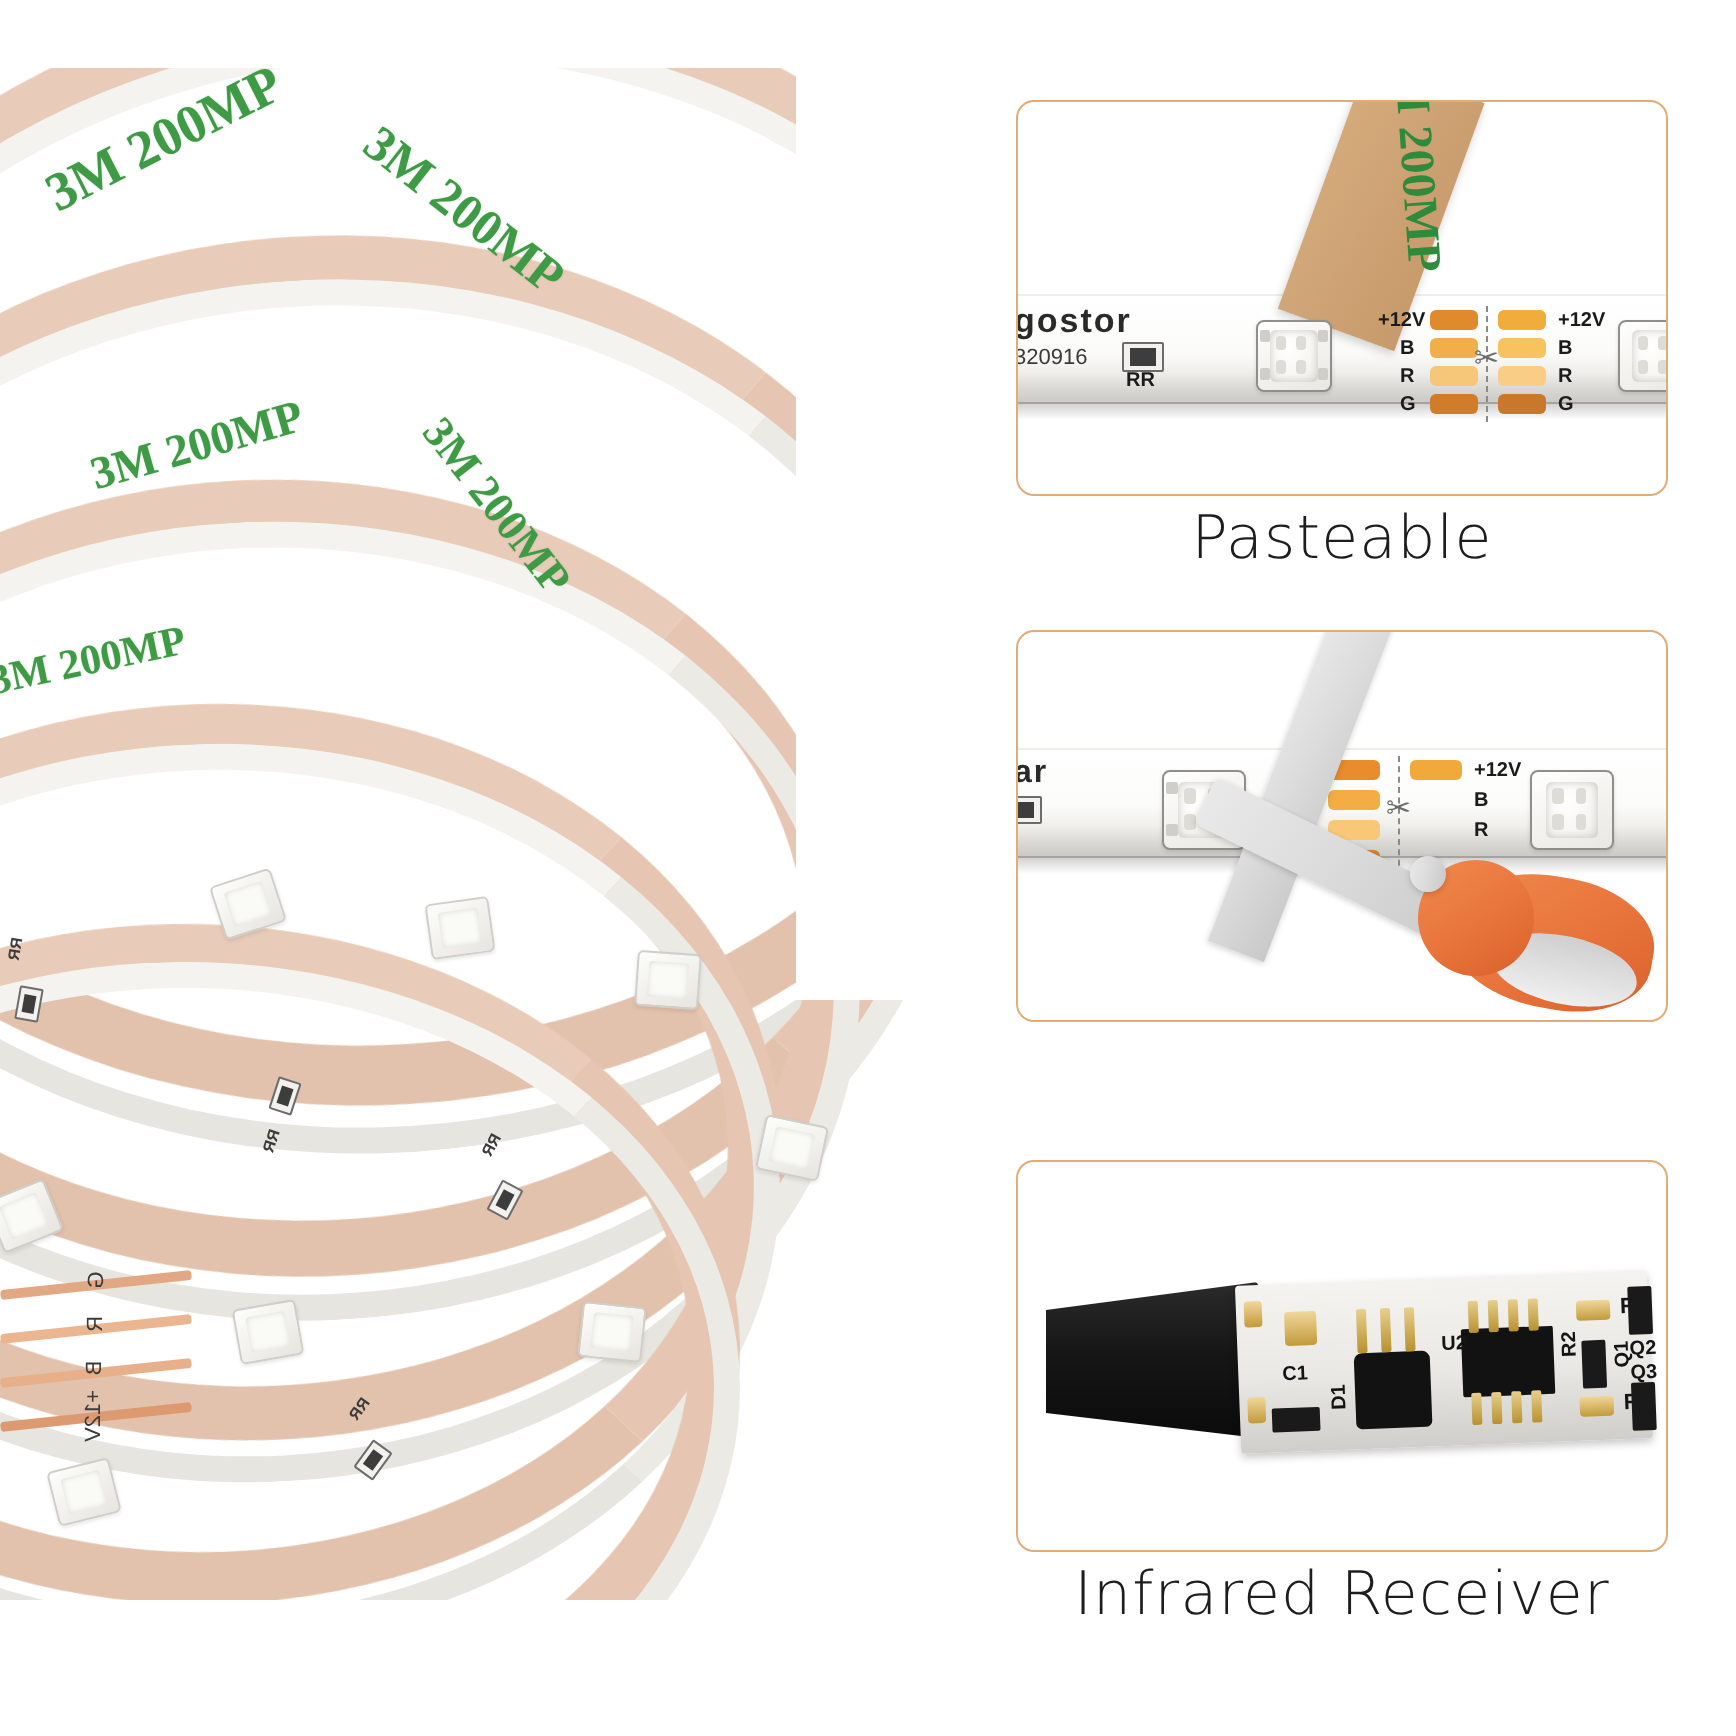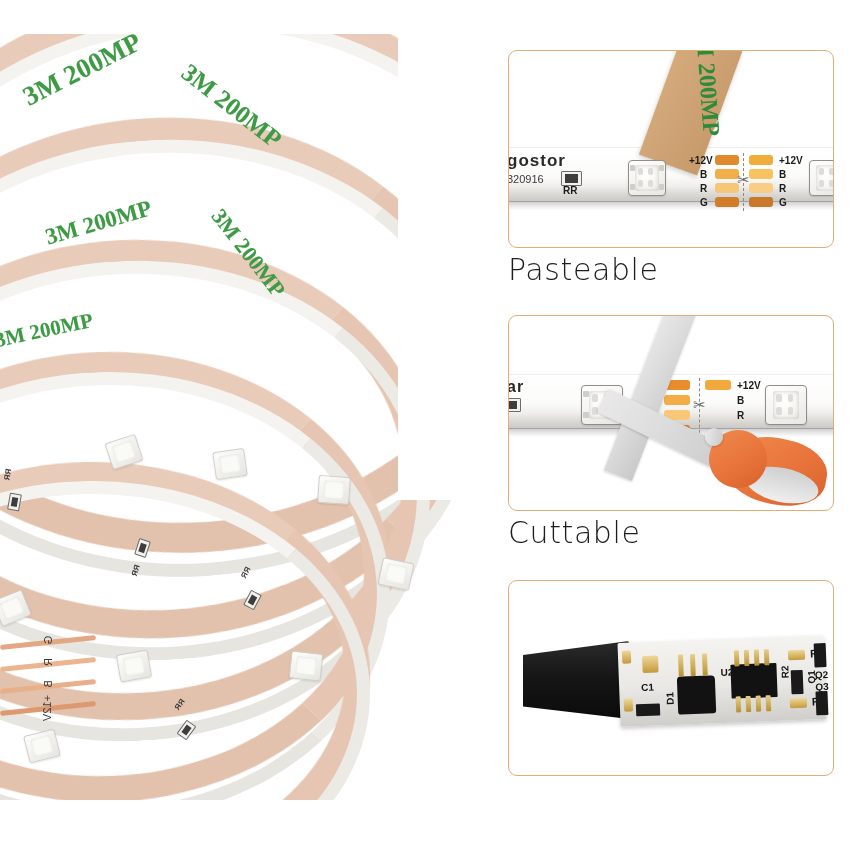--- a/index.html
+++ b/index.html
@@ -39,21 +39,21 @@
        background:#fafaf7;box-shadow:inset 0 0 3px rgba(0,0,0,.13);}
 
   .pcbtxt{position:absolute;color:#3b3b3b;font-size:8px;font-family:"Liberation Sans",sans-serif;white-space:nowrap;}
   .res{position:absolute;width:15px;height:10px;border:1px solid #6c6c6c;border-radius:1px;background:#f2f1ed;}
   .res:after{content:"";position:absolute;left:3px;top:2px;right:3px;bottom:2px;background:#3d3d3d;}
 
   .trace{position:absolute;height:5px;border-radius:2px;}
 
   
   .panel{position:absolute;box-sizing:border-box;border:1.6px solid #e0ad77;border-radius:9px;background:#fff;overflow:hidden;}
-  .caption{position:absolute;width:100%;color:#1d1d1d;
+  .caption{position:absolute;width:100%;text-align:center;color:#1d1d1d;
            font-family:"DejaVu Sans",sans-serif;font-weight:300;letter-spacing:.6px;}
 
   
   .strip{position:absolute;background:linear-gradient(180deg,#ffffff 0%,#fbfbfa 52%,#f0efec 70%,#d9d8d4 86%,#c9c8c4 100%);
          border-top:1px solid #efeeea;}
   .strip-shadow{position:absolute;background:linear-gradient(180deg,rgba(0,0,0,.20),rgba(0,0,0,0));}
 
   .led5050{position:absolute;border-radius:4px;
       background:linear-gradient(155deg,#ffffff 0%,#f6f5f2 40%,#e8e7e3 100%);
       border:1.2px solid #8f8e8a;box-shadow:0 1px 2px rgba(0,0,0,.13);}
@@ -256,21 +256,20 @@
     </div>
 
     <div class="blade" style="left:128px;top:-24px;width:30px;height:190px;transform:rotate(21deg);border-radius:4px 4px 0 0;"></div>
     <div class="blade" style="left:86px;top:104px;width:150px;height:26px;transform:rotate(26deg);border-radius:4px;"></div>
     <div class="handle" style="left:214px;top:122px;width:104px;height:66px;border-radius:50% 46% 44% 52%;transform:rotate(10deg);"></div>
     <div style="position:absolute;left:236px;top:152px;width:74px;height:34px;border-radius:50%;
                 background:linear-gradient(180deg,#cfcfcf,#efefef);transform:rotate(12deg);"></div>
     <div class="handle" style="left:200px;top:114px;width:58px;height:58px;border-radius:50%;transform:rotate(8deg);"></div>
     <div class="blade" style="left:196px;top:112px;width:18px;height:18px;border-radius:50%;"></div>
   </div>
-  <div class="caption" style="left:508px;top:515px;width:326px;font-size:30px;">Cuttable</div>
 
   <div class="panel" style="left:508px;top:580px;width:326px;height:196px;">
 
     <div class="irwire" style="left:14px;top:60px;width:106px;height:78px;border-radius:6px 2px 2px 6px;
                 clip-path:polygon(0% 18%,100% 0%,100% 100%,0% 84%);"></div>
 
     <div class="pcb" style="left:110px;top:58px;width:206px;height:84px;transform:rotate(-2.2deg);border-radius:2px;">
 
       <div class="pad2" style="left:4px;top:8px;width:9px;height:13px;"></div>
       <div class="pad2" style="left:4px;top:56px;width:9px;height:13px;"></div>
@@ -308,14 +307,15 @@
       <div class="smd" style="left:172px;top:34px;width:12px;height:24px;"></div>
       <div class="cmplbl" style="left:186px;top:36px;font-size:10px;transform:rotate(-90deg);">Q1</div>
 
       <div class="smd" style="left:196px;top:8px;width:12px;height:24px;"></div>
       <div class="cmplbl" style="left:196px;top:34px;font-size:10px;">Q2</div>
 
       <div class="smd" style="left:196px;top:56px;width:12px;height:24px;"></div>
       <div class="cmplbl" style="left:196px;top:46px;font-size:10px;">Q3</div>
     </div>
   </div>
+  <div class="caption" style="left:508px;top:780px;width:326px;font-size:30px;">Infrared Receiver</div>
 
 </div>
 
 </body></html>

